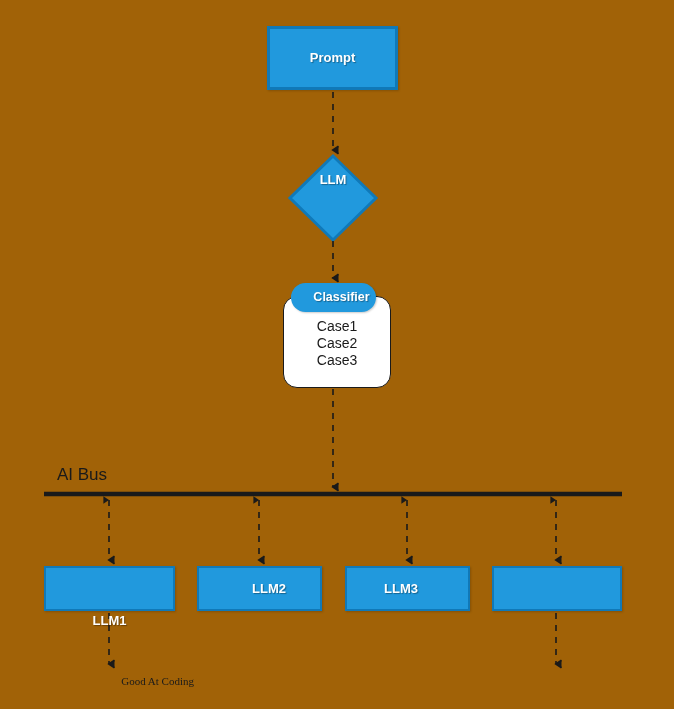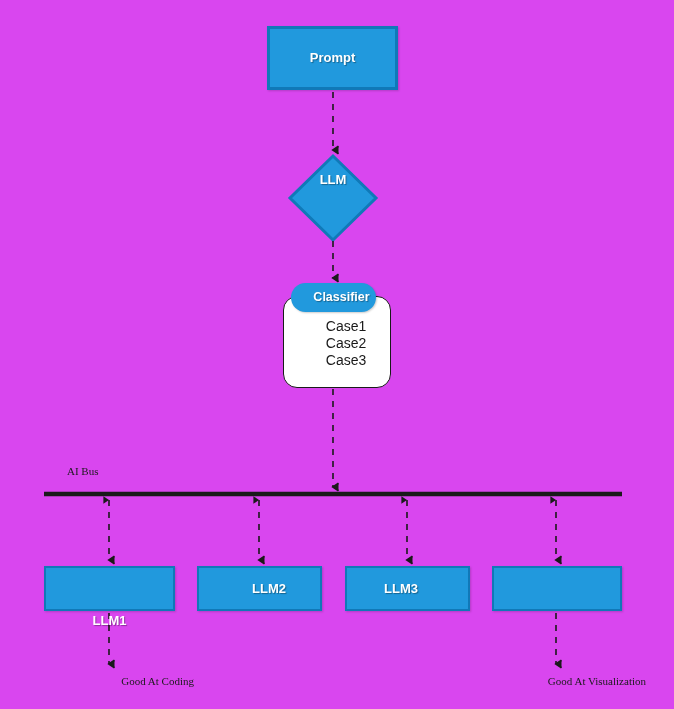--- a/index.html
+++ b/index.html
@@ -10,21 +10,21 @@
     width: 674px;
     height: 709px;
     background: #f2f2f2;
     font-family: "Liberation Sans", sans-serif;
     overflow: hidden;
   }
   #canvas {
     position: relative;
     width: 674px;
     height: 709px;
-    background: #d946ef;
+    background: #a16207;
   }
   #canvas > svg {
     position: absolute;
     top: 0;
     left: 0;
   }
   .node-label {
     position: absolute;
     color: #ffffff;
     font-size: 13px;
@@ -88,34 +88,32 @@
   .case-list {
     position: absolute;
     left: 283px;
     top: 318px;
     width: 108px;
     text-align: center;
     color: #1a1a1a;
     font-size: 14px;
     line-height: 17px;
     font-family: "Liberation Sans", sans-serif;
-    padding-left: 9px;
   }
   .case-list div {
     display: block;
   }
   
   .bus-label {
     position: absolute;
-    left: 67px;
+    left: 57px;
     top: 465px;
     color: #1a1a1a;
-    font-size: 11px;
+    font-size: 17px;
     white-space: nowrap;
-    font-family: Liberation Serif, serif;
   }
   
   .llm-box {
     position: absolute;
     top: 566px;
     height: 45px;
     background: #2199dd;
     border: 2px solid #1079b8;
     box-sizing: border-box;
     box-shadow: 1px 1px 2px rgba(0,0,0,0.18);
@@ -192,15 +190,14 @@
 
   <div class="llm-box" style="left:197px; width:125px;"></div>
   <div class="node-label llm-label" style="left:197px; width:144px;">LLM2</div>
 
   <div class="llm-box" style="left:345px; width:125px;"></div>
   <div class="node-label llm-label" style="left:345px; width:112px;">LLM3</div>
 
   <div class="llm-box" style="left:492px; width:130px;"></div>
 
   <div class="caption" style="left:24px; width:170px;">Good At Coding</div>
-  <div class="caption" style="left:466px; width:180px;">Good At Visualization</div>
 
 </div>
 
 </body></html>

